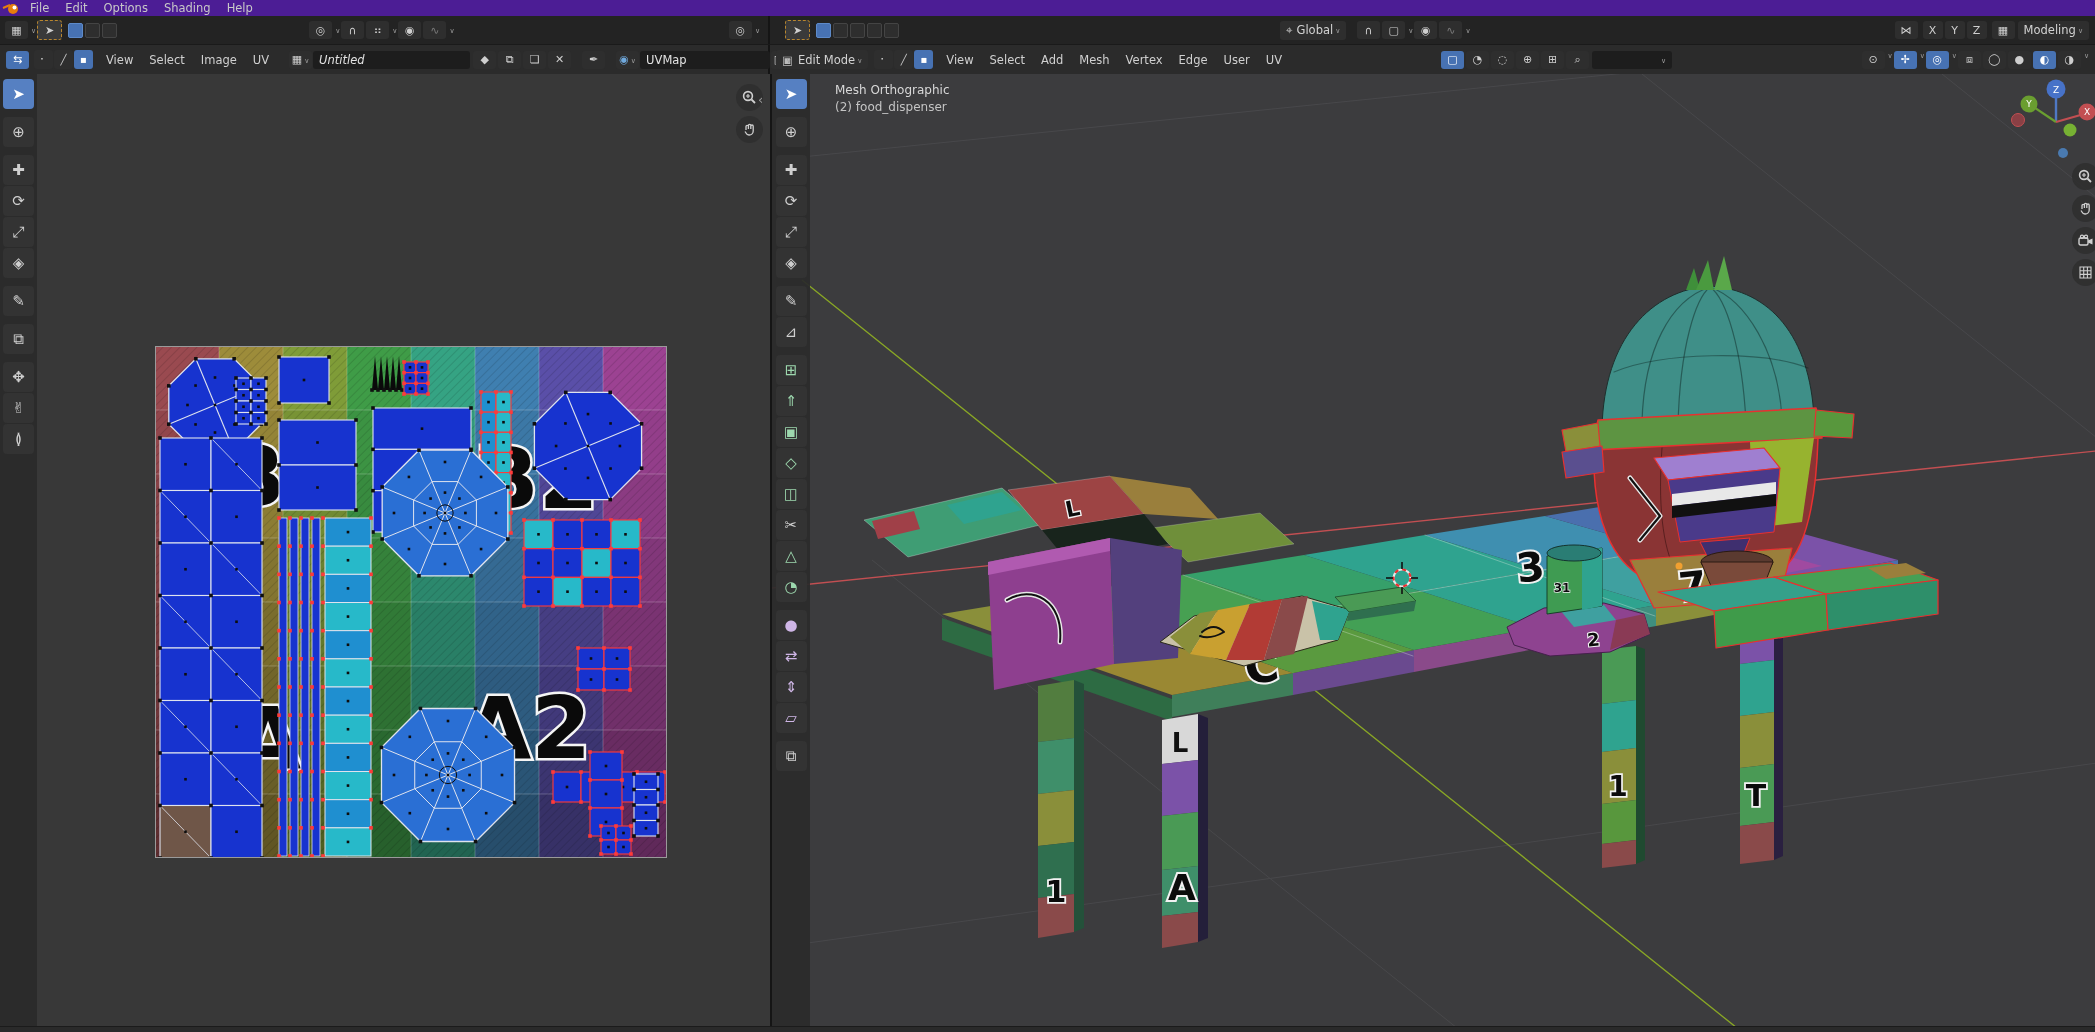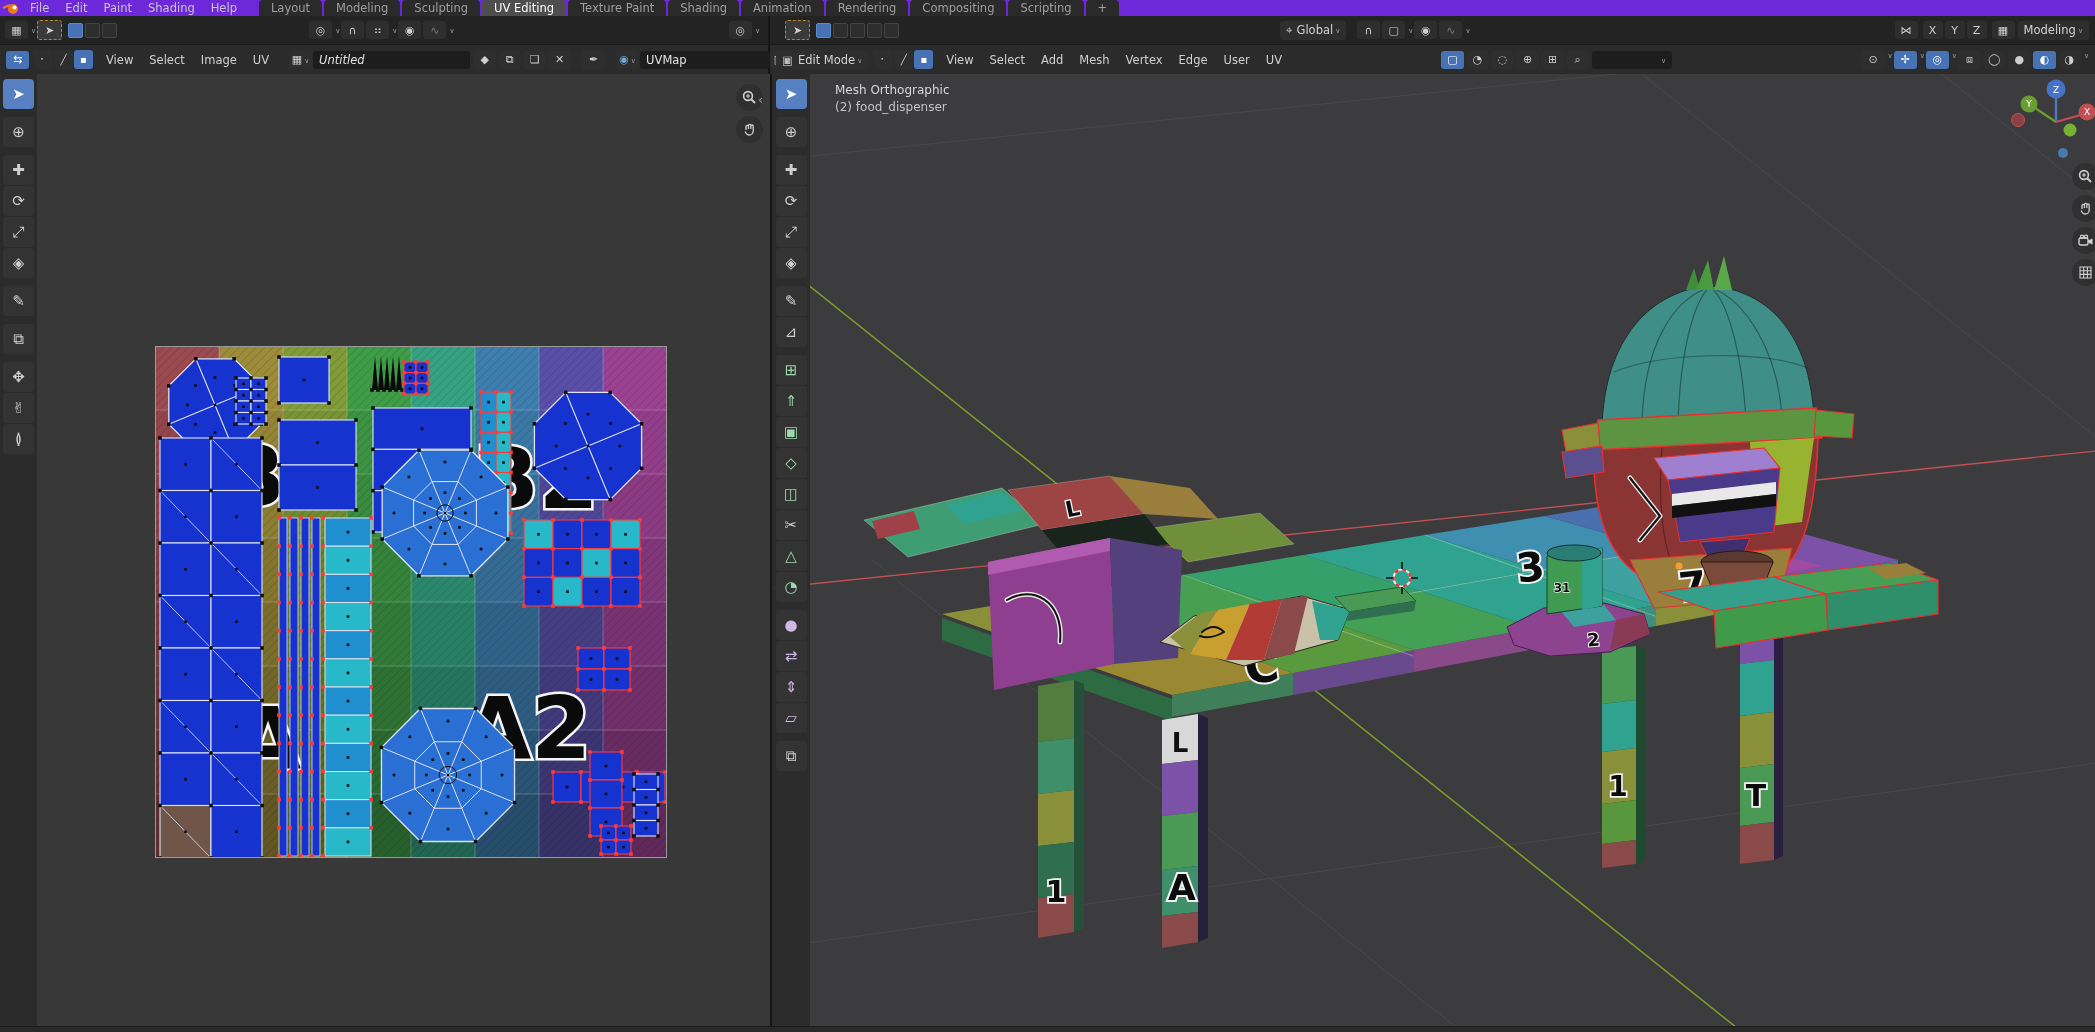--- a/index.html
+++ b/index.html
@@ -1,20 +1,20 @@
 <!DOCTYPE html>
 <html><head>
 <meta charset="utf-8">
 <style>
   html,body{margin:0;padding:0;background:#222;}
   #app{position:relative;width:2095px;height:1032px;overflow:hidden;background:#3c3c3e;
        font-family:"DejaVu Sans","Liberation Sans",sans-serif;color:#d2d2d2;font-size:11.5px;
        -webkit-user-select:none;user-select:none;}
   
-  #topbar{position:absolute;left:0;top:0;width:2095px;height:16px;background:#6d28d9;display:flex;align-items:center;}
+  #topbar{position:absolute;left:0;top:0;width:2095px;height:16px;background:#4c1d95;display:flex;align-items:center;}
   #logo{display:inline-flex;width:22px;justify-content:center;}
   .tmenu{padding:0 8px;color:#c8c8c8;cursor:default;}
   #tabs{display:flex;margin-left:14px;height:16px;}
   .tab{padding:0 12px;line-height:16px;color:#9f9f9f;background:#2a2a2a;margin-right:2px;border-radius:4px 4px 0 0;}
   .tab.active{background:#4e4e4e;color:#fff;}
   #row1{position:absolute;left:0;top:16px;width:2095px;height:28px;background:#232323;display:flex;}
   #row1uv{width:770px;display:flex;align-items:center;border-right:2px solid #151515;box-sizing:border-box;}
   #row1vp{flex:1;display:flex;align-items:center;}
   #row2{position:absolute;left:0;top:44px;width:2095px;height:30px;background:#2b2b2b;display:flex;border-top:1px solid #1a1a1a;box-sizing:border-box;}
   #row2uv{width:770px;display:flex;align-items:center;border-right:2px solid #151515;box-sizing:border-box;padding-left:5px;}
@@ -58,36 +58,23 @@
     <span id="logo">
       <svg width="18" height="13" viewBox="0 0 18 13">
         <path d="M1 6 L8 3" stroke="#e87d0d" stroke-width="2" fill="none"></path>
         <circle cx="11" cy="7" r="5" fill="#e87d0d"></circle>
         <circle cx="12.5" cy="5.6" r="2" fill="#fff"></circle>
       </svg>
     </span>
     <div id="topmenus" style="display:flex;">
         <span class="tmenu">File</span>
         <span class="tmenu">Edit</span>
-        <span class="tmenu">Paint</span>
+        <span class="tmenu">Options</span>
         <span class="tmenu">Shading</span>
         <span class="tmenu">Help</span>
-      </div>
-    <div id="tabs">
-        <span class="tab">Layout</span>
-        <span class="tab">Modeling</span>
-        <span class="tab">Sculpting</span>
-        <span class="tab active">UV Editing</span>
-        <span class="tab">Texture Paint</span>
-        <span class="tab">Shading</span>
-        <span class="tab">Animation</span>
-        <span class="tab">Rendering</span>
-        <span class="tab">Compositing</span>
-        <span class="tab">Scripting</span>
-        <span class="tab">+</span>
       </div>
   </div>
 
   <div id="row1">
     <div id="row1uv" style="padding-left:4px;">
       <span id="r1uv-left" style="display:flex;align-items:center;">
           <span class="hbtn">▦</span>
           <span class="car">∨</span>
           <span class="hbtn tool">➤</span>
         </span>

